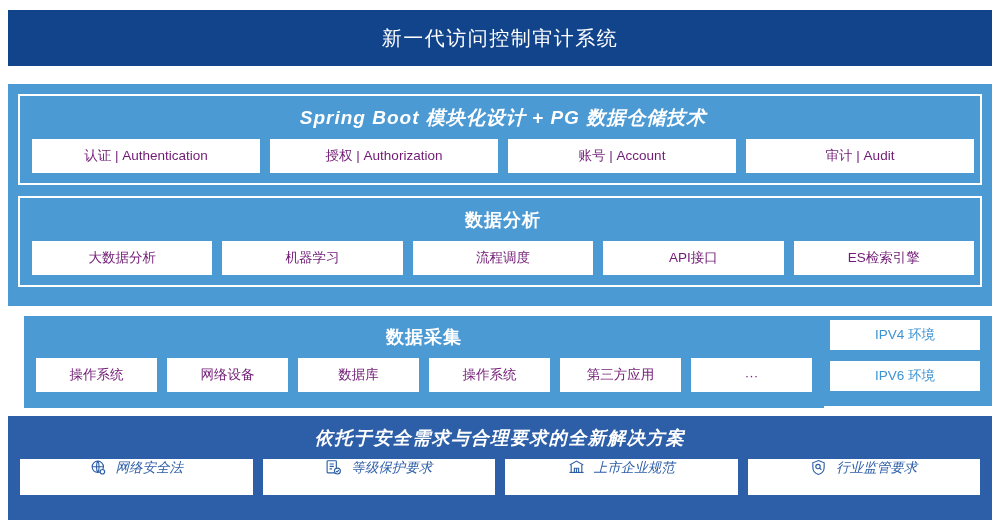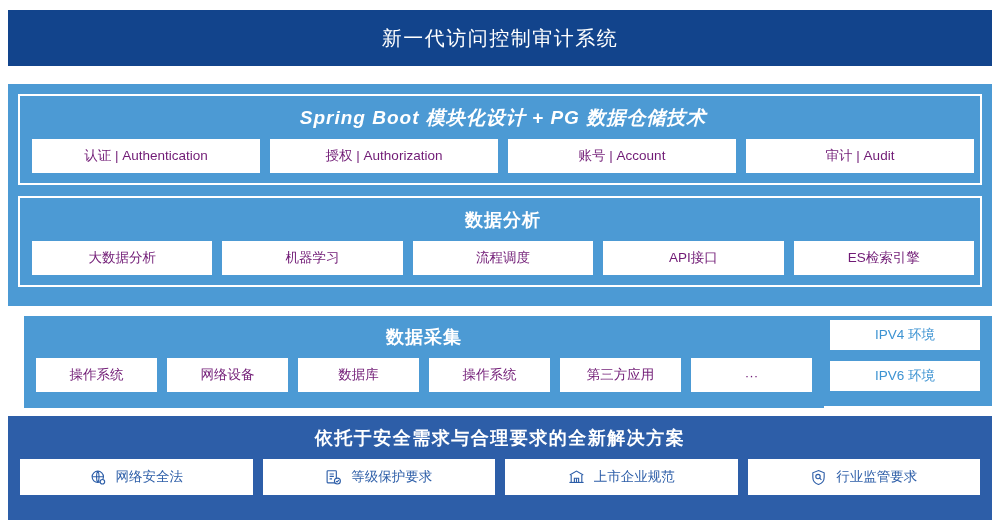--- a/index.html
+++ b/index.html
@@ -42,21 +42,21 @@
 
   
   .panel {
     position: absolute;
     background: #4c9ad4;
     box-sizing: border-box;
   }
   .panel-stack1 { left: 8px; top: 84px; width: 984px; height: 222px; padding: 10px; }
   .panel-collect { left: 24px; top: 316px; width: 800px; height: 92px; }
   .panel-ipv     { left: 818px; top: 316px; width: 174px; height: 90px; padding: 4px 12px; }
-  .panel-bottom  { left: 8px; top: 416px; width: 984px; height: 104px; background: #2d5ea8; }
+  .panel-bottom  { left: 8px; top: 416px; width: 984px; height: 104px; background: #2d5ea8; font-style: italic; }
 
   
   .subpanel {
     border: 2px solid #ffffff;
     box-sizing: border-box;
     padding: 8px 6px 10px 12px;
     background: #4c9ad4;
   }
   .subpanel + .subpanel { margin-top: 11px; }
 
@@ -125,21 +125,20 @@
     letter-spacing: 1.5px;
   }
   .bottom-row { display: flex; gap: 10px; margin-top: 6px; }
   .bottom-chip {
     flex: 1 1 0;
     background: #ffffff;
     color: #2d5ea8;
     font-size: 13.5px;
     height: 36px;
     display: flex;
-    align-items: center;
     justify-content: center;
     gap: 9px;
   }
   .bottom-chip svg { display: block; }
 </style>
 </head>
 <body>
 
 <div class="page">
 

